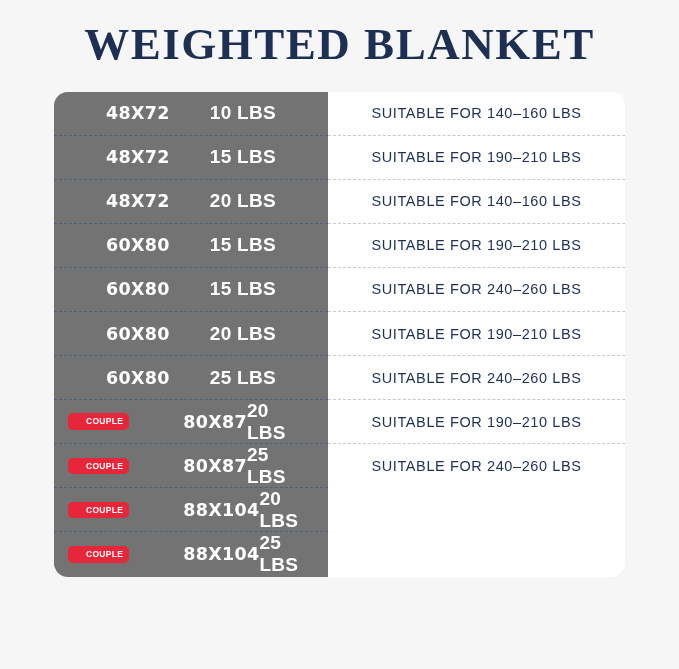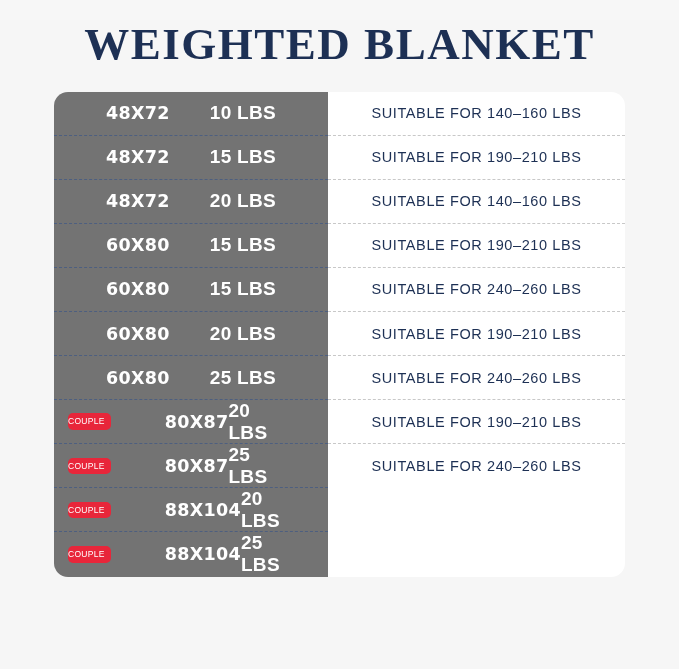--- a/index.html
+++ b/index.html
@@ -85,23 +85,23 @@
     justify-content: center;
   }
   .right-col .row:last-child {
     border-bottom: none;
   }
   .couple-badge {
     display: inline-block;
     background: #e8263a;
     color: #ffffff;
     font-size: 8.5px;
-    font-weight: normal;
+    font-weight: bold;
     letter-spacing: 0.3px;
-    padding: 4px 6px 4px 0;
+    padding: 4px 6px 4px 18px;
     border-radius: 5px;
     margin-right: 6px;
     line-height: 1;
   }
   .size {
     color: #ffffff;
     font-size: 17.5px;
     font-weight: bold;
     letter-spacing: 0.3px;
     font-family: "DejaVu Sans", sans-serif;

